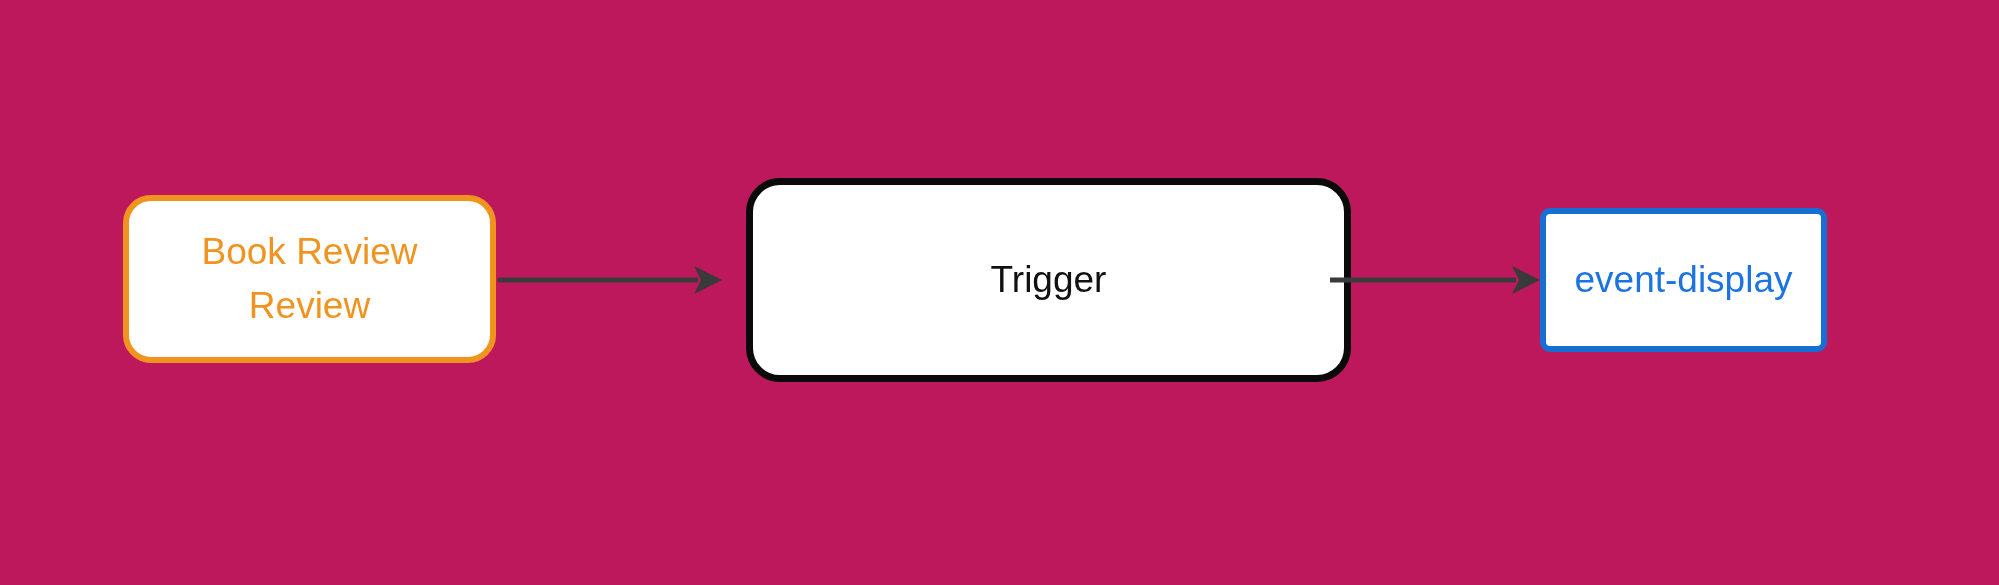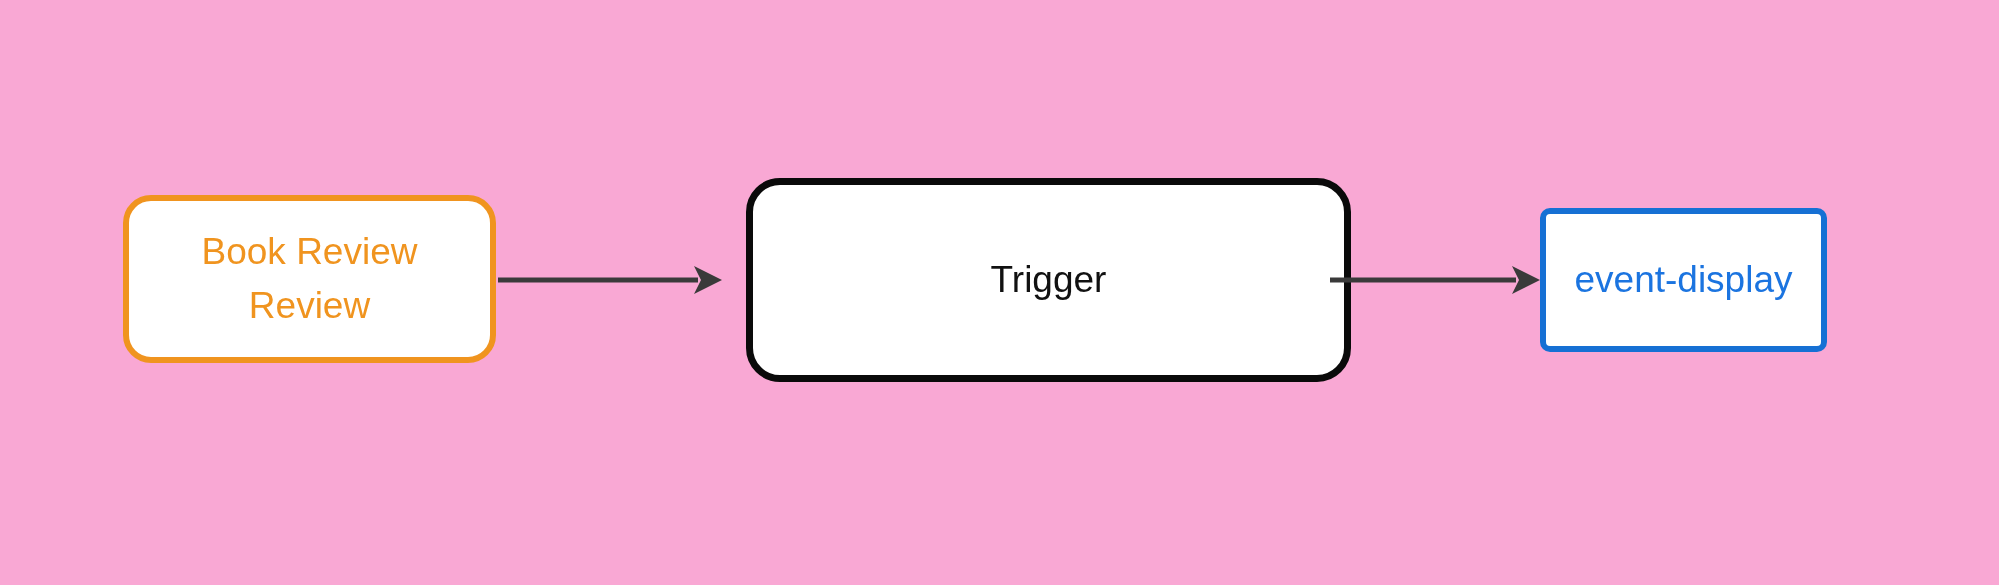--- a/index.html
+++ b/index.html
@@ -4,21 +4,21 @@
 <style>
   html, body {
     margin: 0;
     padding: 0;
     background: #ffffff;
   }
   .canvas {
     position: relative;
     width: 1999px;
     height: 585px;
-    background: #f9a8d4;
+    background: #be185d;
     overflow: hidden;
     font-family: "Liberation Sans", sans-serif;
   }
   .node {
     position: absolute;
     box-sizing: border-box;
     background: #ffffff;
     display: flex;
     align-items: center;
     justify-content: center;

